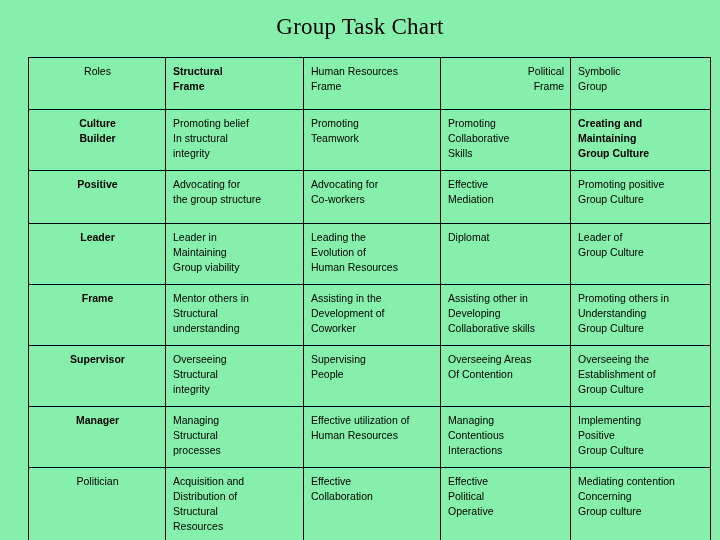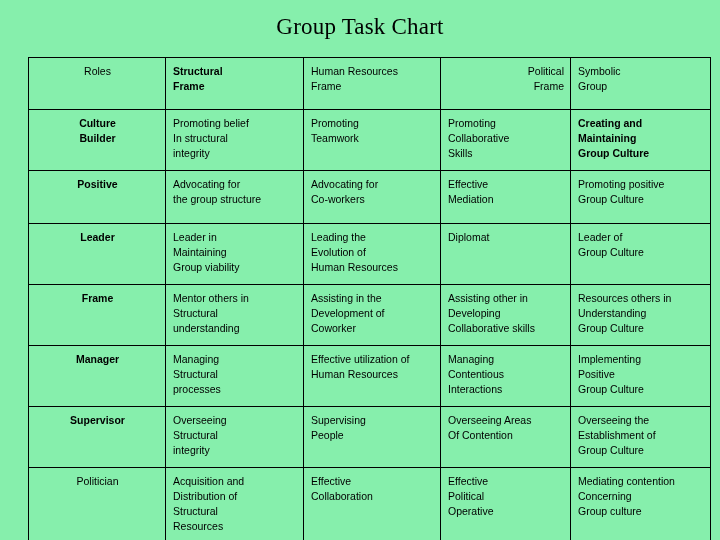--- a/index.html
+++ b/index.html
@@ -160,51 +160,51 @@
         <td class="role-cell">Frame</td>
         <td style="white-space: pre-line; margin-left: 20px;">Mentor others in
 Structural
 understanding</td>
         <td style="white-space: pre-line;">Assisting in the
 Development of
 Coworker</td>
         <td style="white-space: pre-line; margin-left: 12px;">Assisting other in
 Developing
 Collaborative skills</td>
-        <td style="white-space: pre-line;">Resources others in
+        <td style="white-space: pre-line;">Promoting others in
 Understanding
+Group Culture</td>
+      </tr>
+
+      <tr class="row-h-48">
+        <td class="role-cell">Supervisor</td>
+        <td style="white-space: pre-line;">Overseeing
+Structural
+integrity</td>
+        <td style="white-space: pre-line;">Supervising
+People</td>
+        <td style="white-space: pre-line;">Overseeing Areas
+Of Contention</td>
+        <td style="white-space: pre-line;">Overseeing the
+Establishment of
 Group Culture</td>
       </tr>
 
       <tr class="row-h-48">
         <td class="role-cell">Manager</td>
         <td style="white-space: pre-line;">Managing
 Structural
 processes</td>
         <td style="white-space: pre-line;">Effective utilization of
 Human Resources</td>
         <td style="white-space: pre-line;">Managing
 Contentious
 Interactions</td>
         <td style="white-space: pre-line;">Implementing
 Positive
-Group Culture</td>
-      </tr>
-
-      <tr class="row-h-48">
-        <td class="role-cell">Supervisor</td>
-        <td style="white-space: pre-line;">Overseeing
-Structural
-integrity</td>
-        <td style="white-space: pre-line;">Supervising
-People</td>
-        <td style="white-space: pre-line;">Overseeing Areas
-Of Contention</td>
-        <td style="white-space: pre-line;">Overseeing the
-Establishment of
 Group Culture</td>
       </tr>
 
       <tr class="row-h-62">
         <td class="role-cell not-bold">Politician</td>
         <td style="white-space: pre-line;">Acquisition and
 Distribution of
 Structural
 Resources</td>
         <td style="white-space: pre-line;">Effective

